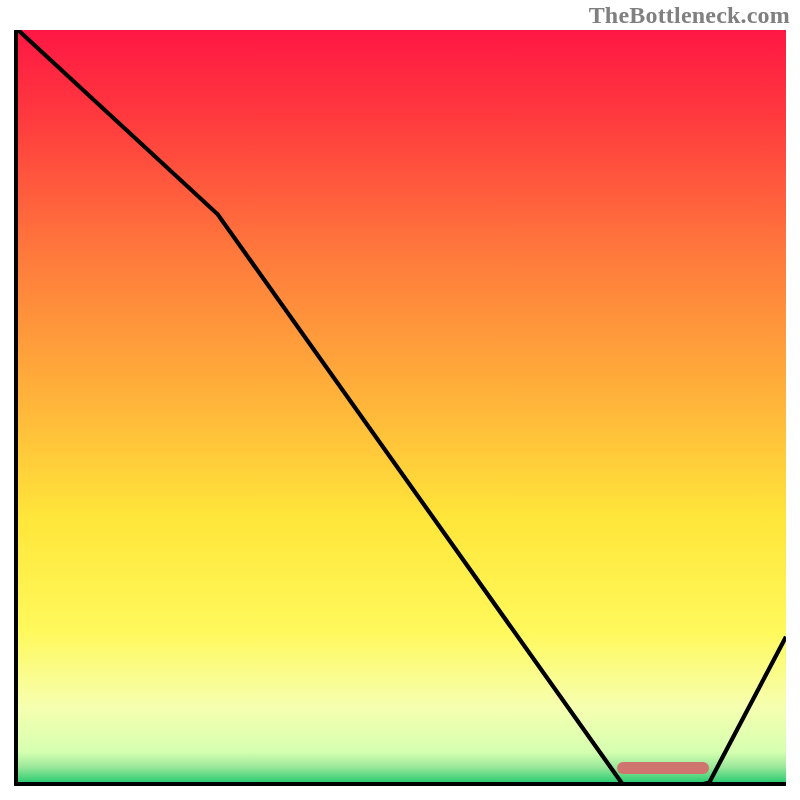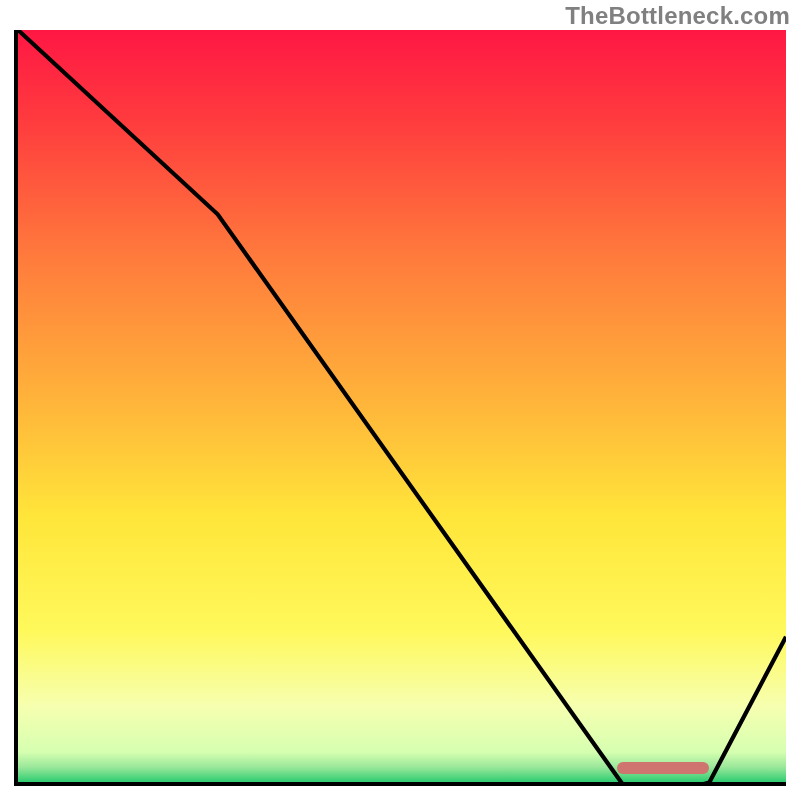--- a/index.html
+++ b/index.html
@@ -8,20 +8,21 @@
     width: 800px;
     height: 800px;
     overflow: hidden;
     background: #fff;
     font-family: Arial, Helvetica, sans-serif;
   }
   .stage {
     position: relative;
     width: 800px;
     height: 800px;
+    font-family: Liberation Serif, serif;
   }
   .watermark {
     position: absolute;
     top: 2px;
     right: 10px;
     font-size: 24px;
     font-weight: 600;
     color: #808080;
     letter-spacing: 0.2px;
   }

